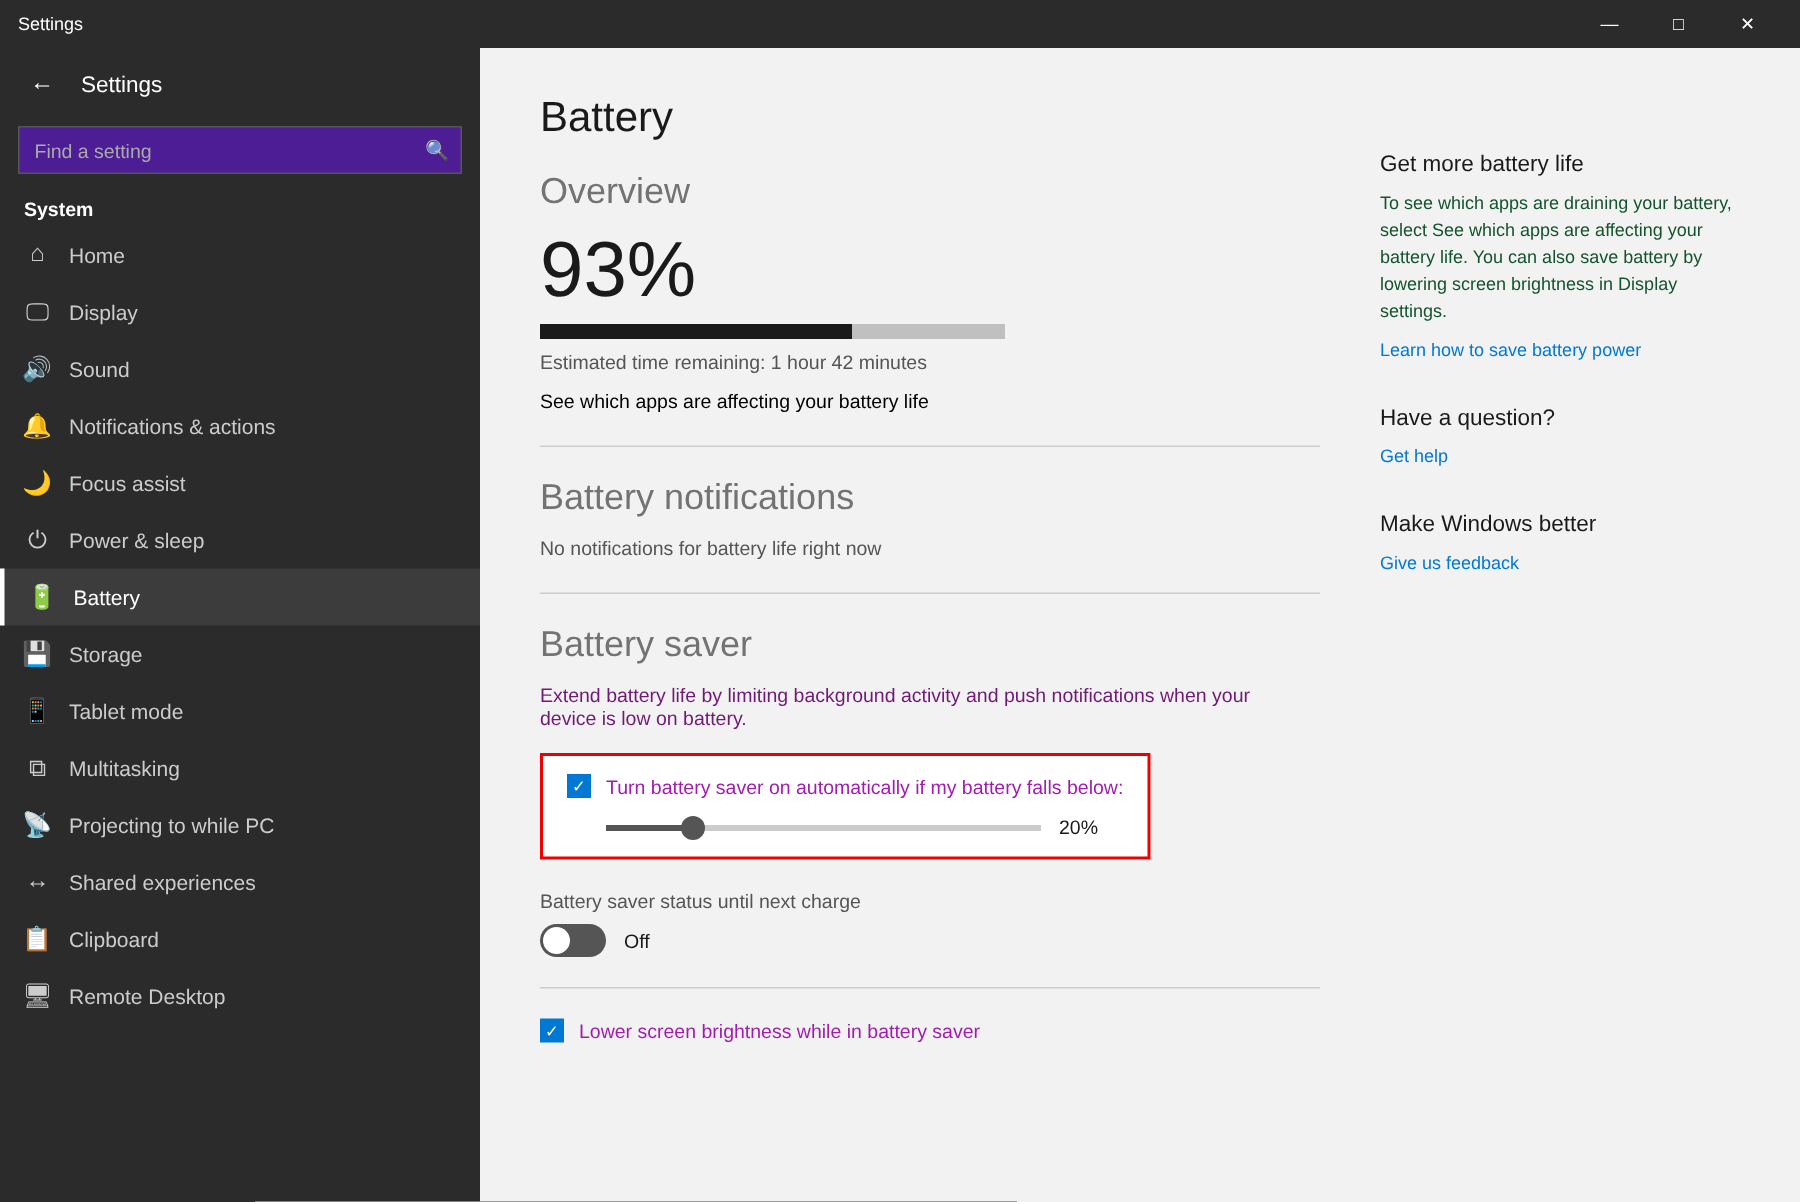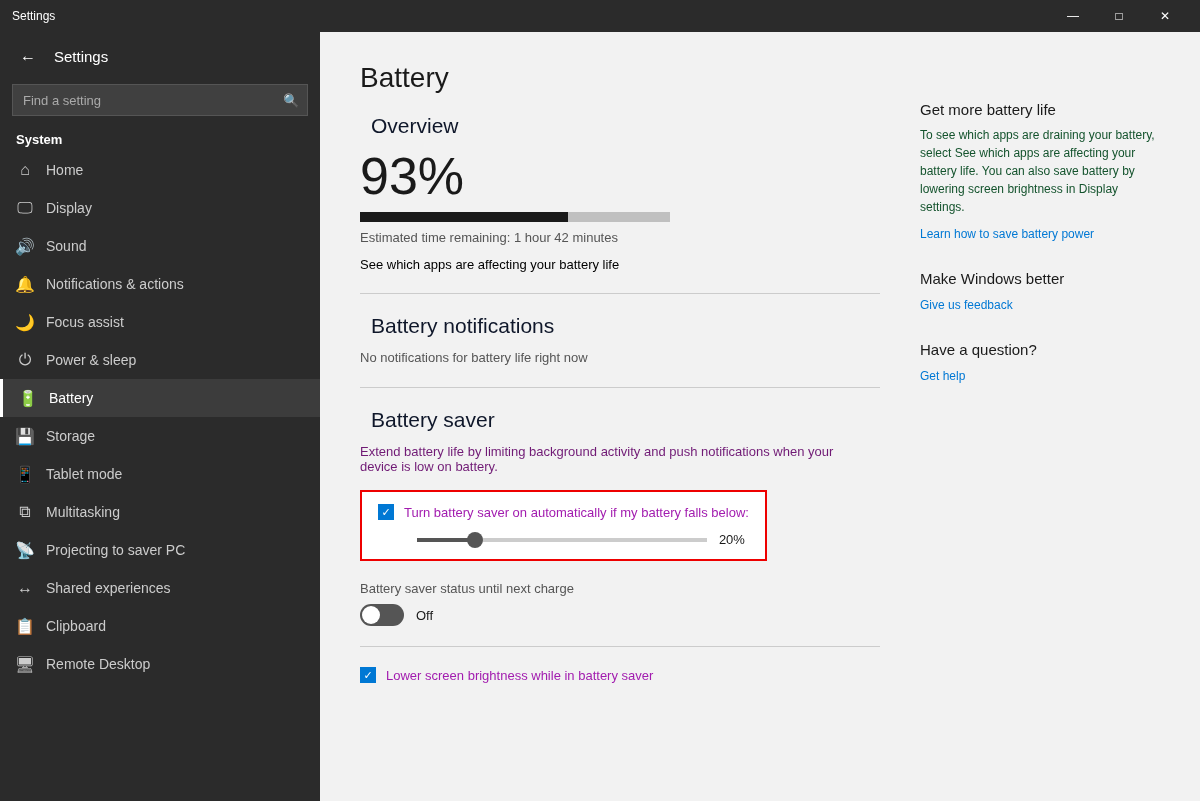--- a/index.html
+++ b/index.html
@@ -78,21 +78,21 @@
       color: #fff;
       font-size: 15px;
     }
     .search-box {
       margin: 4px 12px 8px 12px;
       position: relative;
     }
     .search-box input {
       width: 100%;
       height: 32px;
-      background: #404040;
+      background: #4c1d95;
       border: 1px solid #555;
       color: #fff;
       padding: 0 30px 0 10px;
       font-size: 13px;
       outline: none;
     }
     .search-box input::placeholder { color: #aaa; }
     .search-icon-wrap {
       position: absolute;
       right: 8px;
@@ -144,25 +144,24 @@
     .main-content {
       flex: 1;
     }
     .page-title {
       font-size: 28px;
       font-weight: 300;
       color: #1a1a1a;
       margin-bottom: 20px;
     }
     .section-title {
-      font-size: 21px;
+      font-size: 24px;
       font-weight: 400;
-      color: #0f172a;
+      color: #737373;
       margin-bottom: 12px;
-      margin-left: 11px;
     }
     .battery-percent {
       font-size: 52px;
       font-weight: 300;
       color: #1a1a1a;
       line-height: 1;
       margin-bottom: 10px;
     }
     .battery-bar-container {
       width: 310px;
@@ -234,21 +233,20 @@
     .checkbox-label {
       font-size: 13px;
       color: #a21caf;
     }
     
     .slider-row {
       display: flex;
       align-items: center;
       gap: 12px;
       margin-left: 26px;
-      justify-content: flex-end;
     }
     .slider-track {
       position: relative;
       width: 290px;
       height: 4px;
       background: #ccc;
     }
     .slider-fill {
       position: absolute;
       left: 0;
@@ -401,21 +399,21 @@
     <div class="sidebar-item">
       <span class="icon">📱</span>
       <span>Tablet mode</span>
     </div>
     <div class="sidebar-item">
       <span class="icon">⧉</span>
       <span>Multitasking</span>
     </div>
     <div class="sidebar-item">
       <span class="icon">📡</span>
-      <span>Projecting to saver PC</span>
+      <span>Projecting to while PC</span>
     </div>
     <div class="sidebar-item">
       <span class="icon">↔</span>
       <span>Shared experiences</span>
     </div>
     <div class="sidebar-item">
       <span class="icon">📋</span>
       <span>Clipboard</span>
     </div>
     <div class="sidebar-item">
@@ -486,22 +484,22 @@
       </div>
     </div>
 
     <div class="right-panel">
       <div class="right-section">
         <h3 class="right-section-title">Get more battery life</h3>
         <p class="right-section-desc">To see which apps are draining your battery, select See which apps are affecting your battery life. You can also save battery by lowering screen brightness in Display settings.</p>
         <a class="right-link">Learn how to save battery power</a>
       </div>
       <div class="right-section">
+        <h3 class="right-section-title">Have a question?</h3>
+        <a class="right-link">Get help</a>
+      </div>
+      <div class="right-section">
         <h3 class="right-section-title">Make Windows better</h3>
         <a class="right-link">Give us feedback</a>
       </div>
-      <div class="right-section">
-        <h3 class="right-section-title">Have a question?</h3>
-        <a class="right-link">Get help</a>
-      </div>
     </div>
   </div>
 </div>
 
 </body></html>

